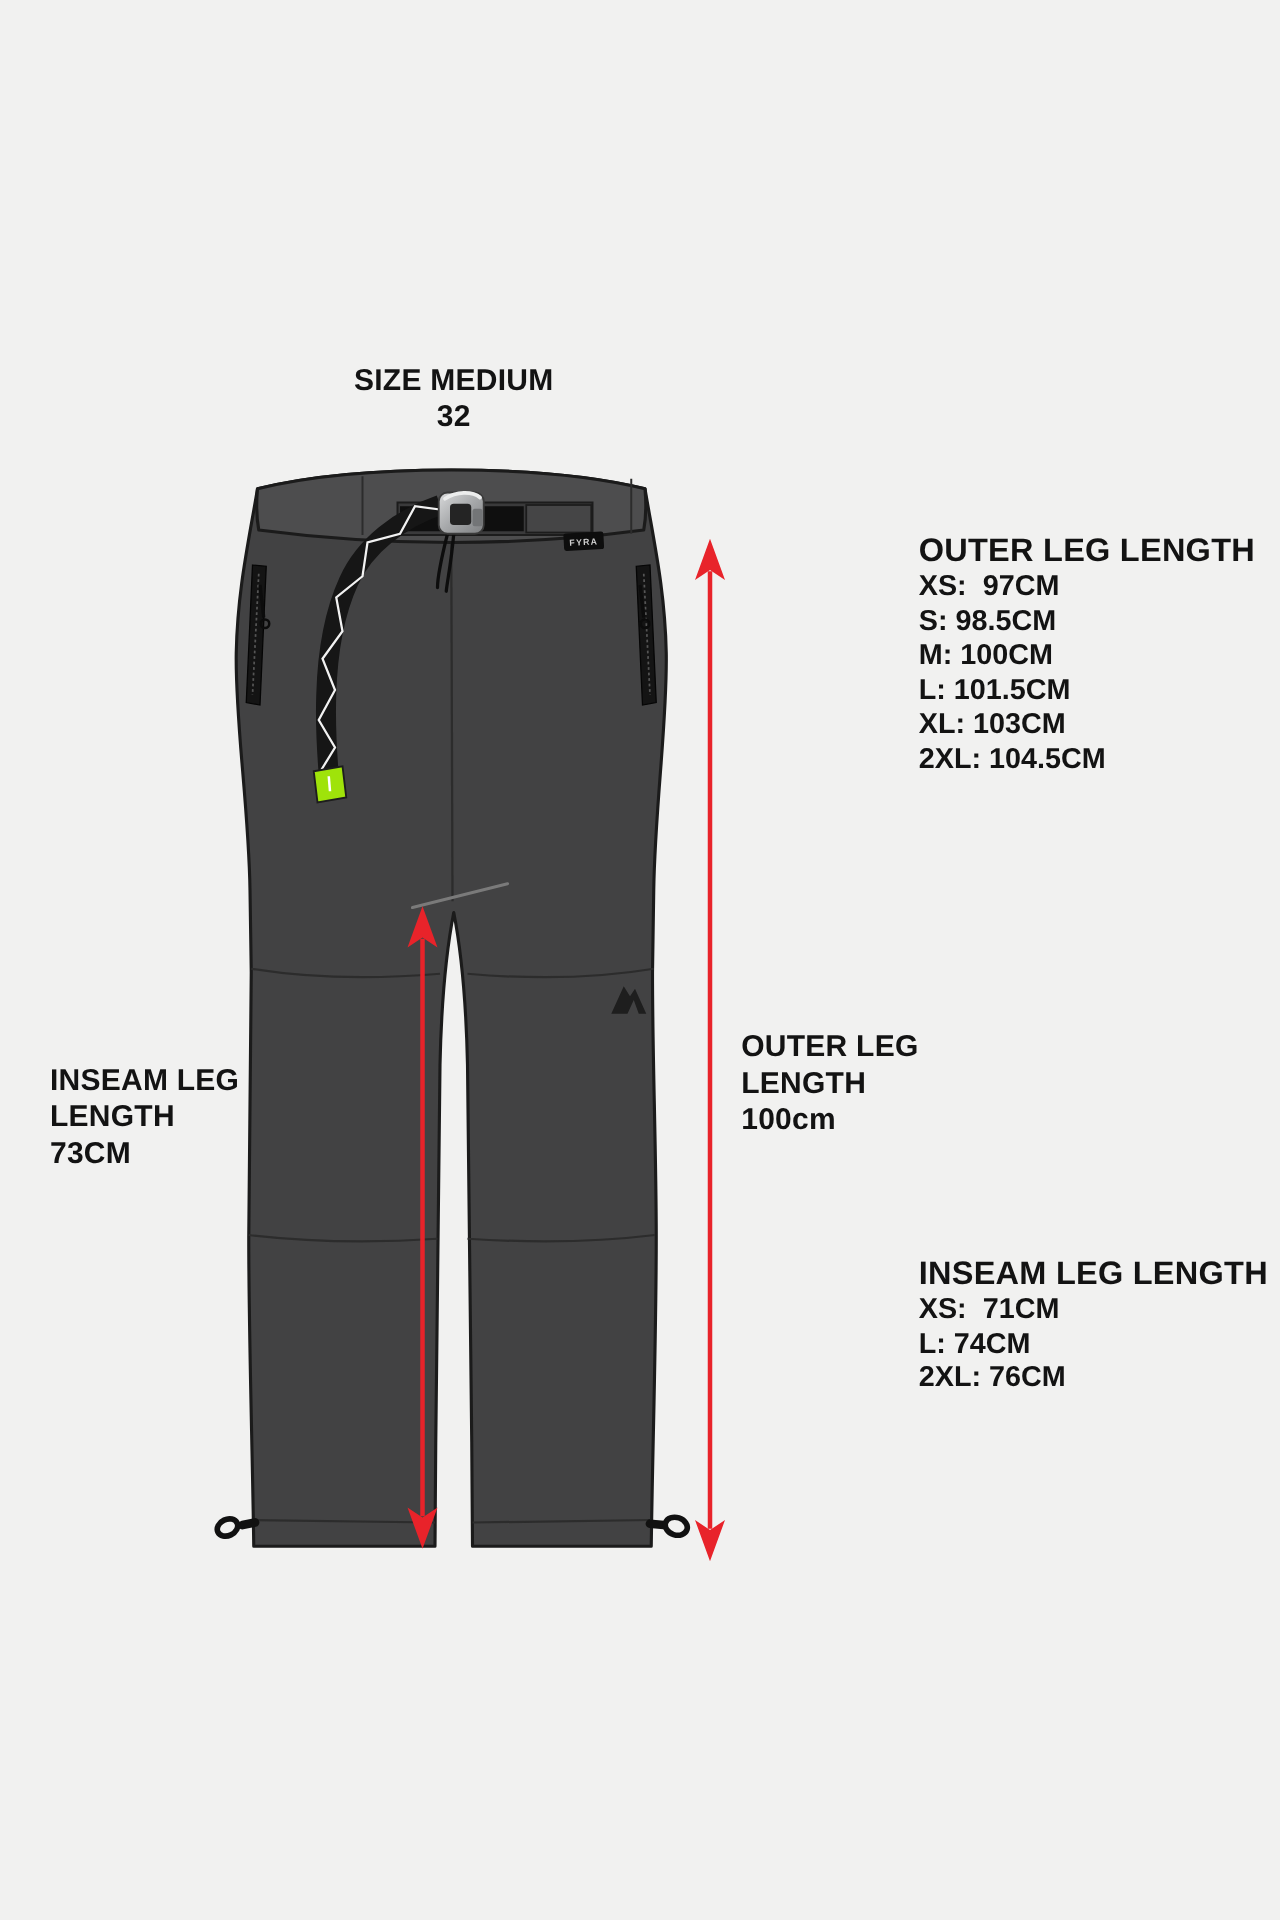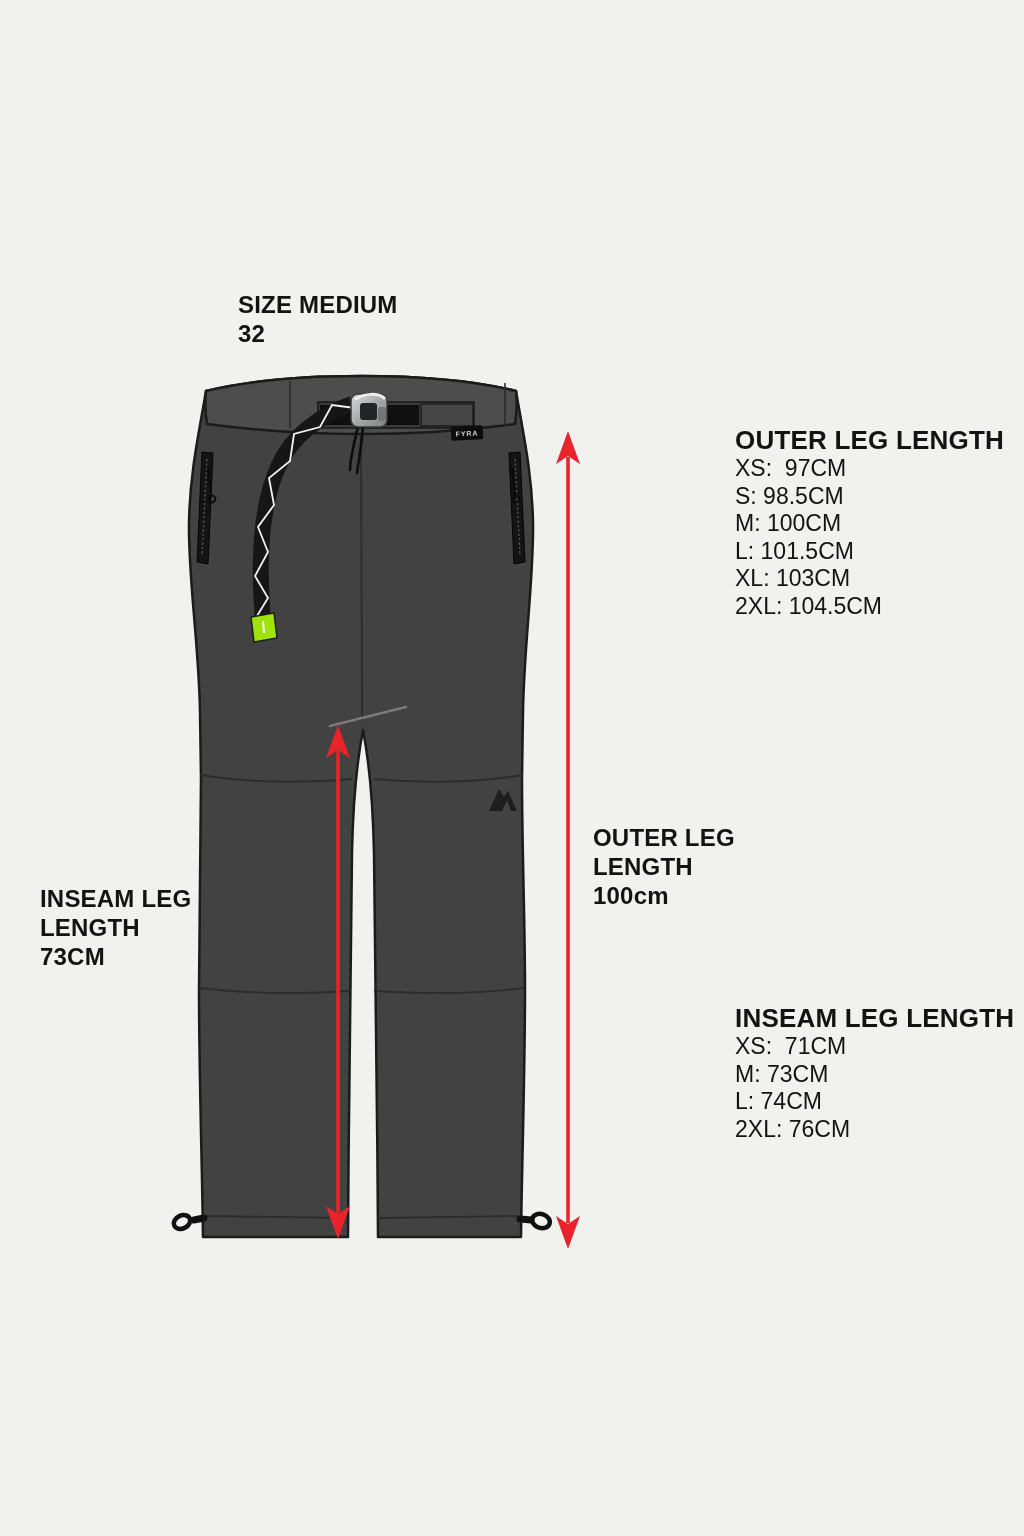--- a/index.html
+++ b/index.html
@@ -4,29 +4,29 @@
 <style>
   html,body{margin:0;padding:0;background:#f1f1f0;}
   .canvas{
     position:relative;width:1024px;height:1536px;overflow:hidden;
     background:#f1f1f0;color:#131313;
     font-family:"Liberation Sans","DejaVu Sans",sans-serif;
   }
   .abs{position:absolute;}
   svg{display:block;}
   .size-label{
-    left:238px;top:290px;width:250px;text-align:left;
+    left:238px;top:290px;width:250px;text-align:center;
     font-size:24px;font-weight:700;line-height:29px;letter-spacing:.2px;
   }
   .callout{font-size:24px;font-weight:700;line-height:29px;letter-spacing:.2px;}
-  .callout-inseam{left:40px;top:884px;width:200px;}
+  .callout-inseam{left:40px;top:850px;width:200px;}
   .callout-outer{left:593px;top:823px;width:200px;}
   .spec{width:290px;}
   .spec-title{font-size:26px;font-weight:700;line-height:29px;letter-spacing:.2px;}
-  .spec-row{font-size:23px;font-weight:400;line-height:27.6px;white-space:pre;}
+  .spec-row{font-size:23px;font-weight:700;line-height:27.6px;white-space:pre;}
   .spec-outer{left:735px;top:426px;}
   .spec-inseam{left:735px;top:1004px;}
 </style>
 </head>
 <body>
 
 <div class="canvas">
 
   <svg class="abs" style="left:0;top:0" width="1024" height="1536" viewBox="0 0 1024 1536">
     <defs>
@@ -166,18 +166,17 @@
 
   <div class="abs callout callout-outer">
     <div>OUTER LEG</div>
     <div>LENGTH</div>
     <div>100cm</div>
   </div>
 
   <div class="abs spec spec-inseam">
     <div class="spec-title">INSEAM LEG LENGTH</div>
     <div class="spec-row">XS:  71CM</div>
-    <div class="spec-row">M: 73CM</div>
     <div class="spec-row">L: 74CM</div>
     <div class="spec-row">2XL: 76CM</div>
   </div>
 
 </div>
 
 </body></html>

